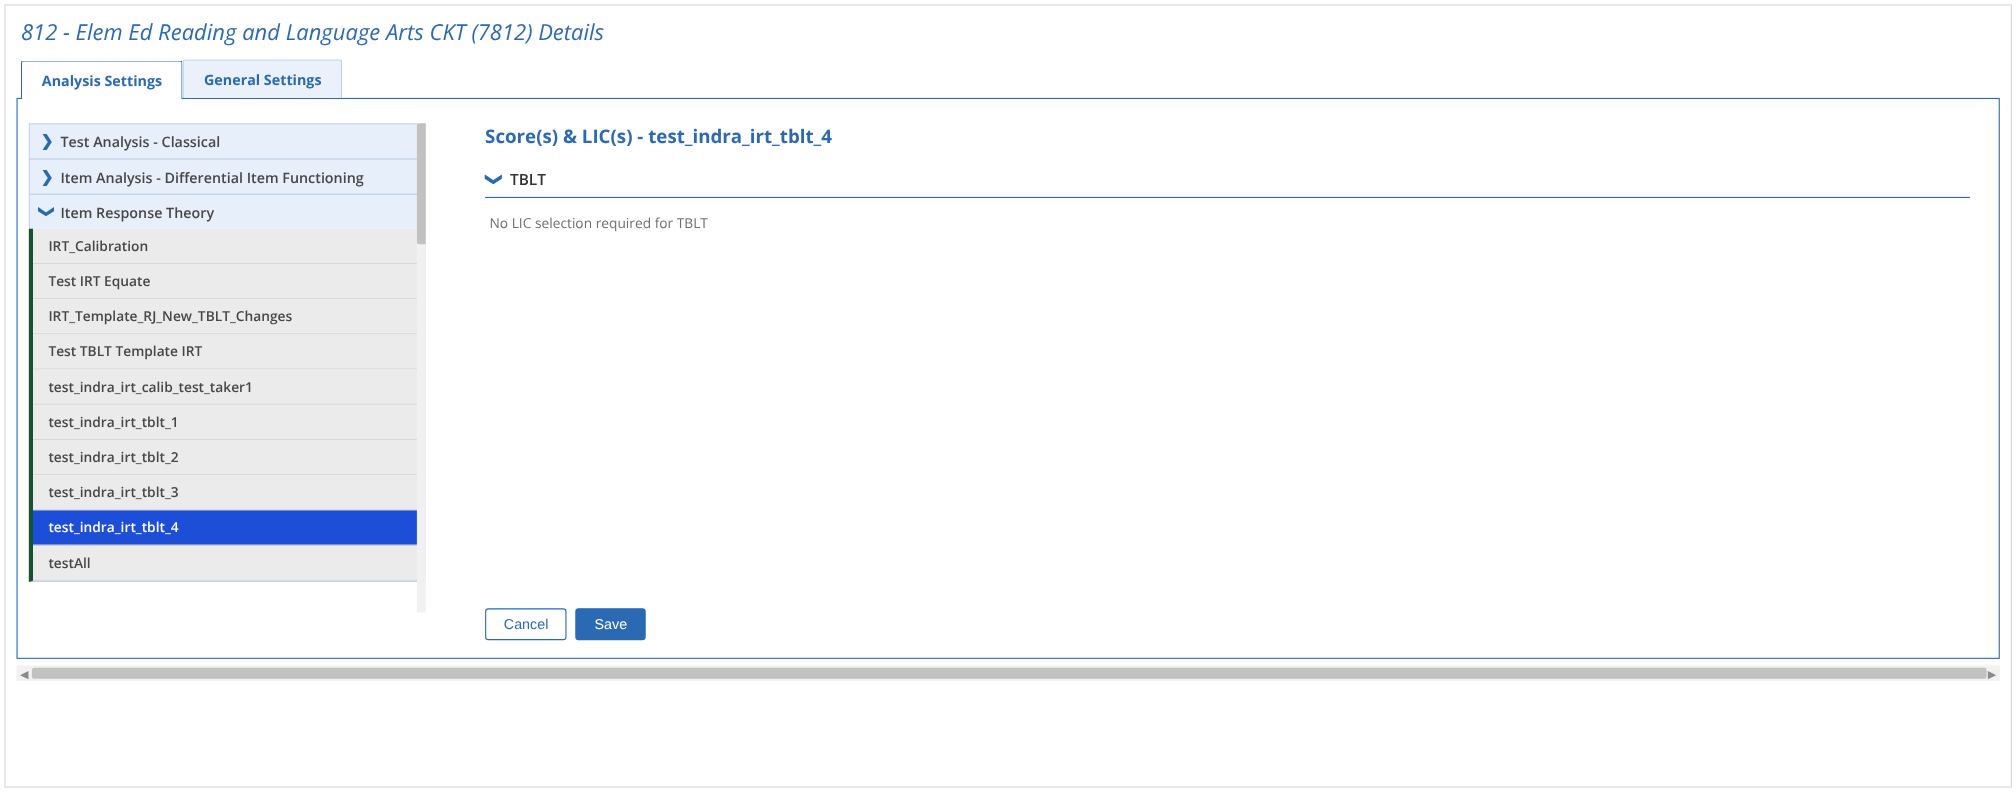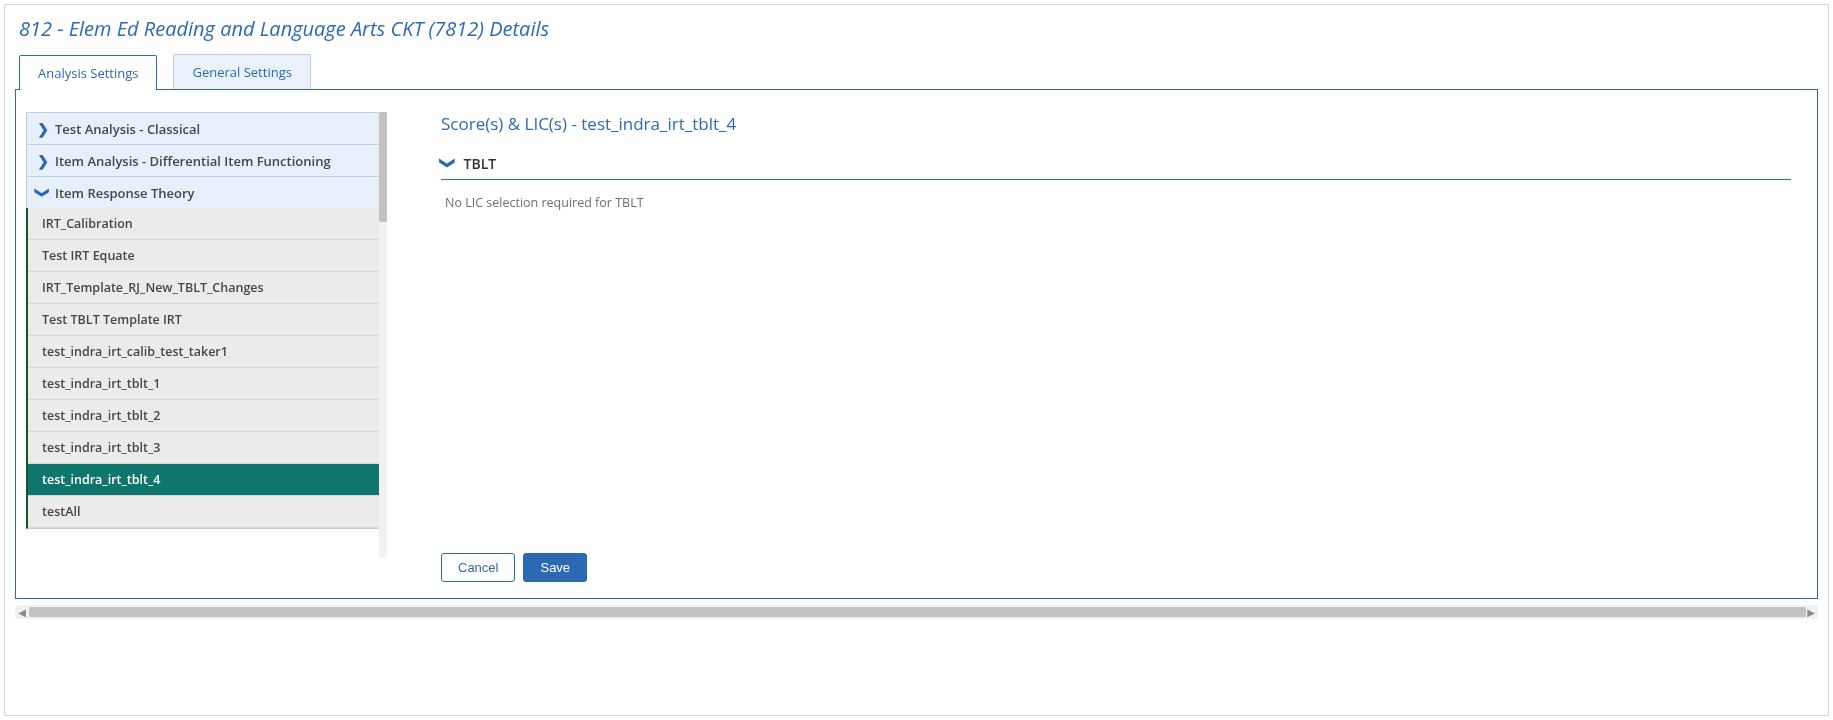--- a/index.html
+++ b/index.html
@@ -32,23 +32,23 @@
     position: relative;
     z-index: 1;
   }
   .tabs-strip li {
     padding: 8px 18px;
     background: #eaf1fb;
     border: 1px solid #b9cde5;
     border-bottom: none;
     color: #2b6ab3;
     font-size: 13px;
-    font-weight: 400;
+    font-weight: 700;
     cursor: pointer;
-    margin-right: 16px;
+    margin-right: 0;
     border-radius: 2px 2px 0 0;
   }
   .tabs-strip li.active {
     background: #fff;
     border-color: #2b6ab3;
     position: relative;
     top: 1px;
   }
   .content-frame {
     border: 1px solid #2b6ab3;
@@ -98,48 +98,48 @@
   }
   .tree-group-header:last-of-type{ }
   .tree-group-header .chev {
     color:#2b6ab3;
     display:inline-block;
     font-size: 14px;
     width: 12px;
     text-align:center;
   }
   .tree-items {
-    border-left:2px solid #14532d;
+    border-left:4px solid #14532d;
     border-right:1px solid #b9cde5;
   }
   .tree-item {
     background: #ebebeb;
     border-bottom: 1px solid #d8d8d8;
     padding: 7px 10px 7px 14px;
     font-size: 12.5px;
     font-weight: 600;
     color:#474747;
     cursor:pointer;
   }
   .tree-item.selected {
-    background: #0f766e;
+    background: #1d4ed8;
     color:#fff;
   }
   .tree-bottom-border { border-bottom:1px solid #b9cde5; }
 
   
   .main-area {
     flex:1;
     display:flex;
     flex-direction:column;
   }
   .main-heading {
     color:#2b6ab3;
     font-size:17px;
-    font-weight:400;
+    font-weight:700;
     margin: 0 0 14px 0;
   }
   .collapse-header{
     display:flex;
     align-items:center;
     gap:8px;
     border-bottom:1px solid #2b6ab3;
     padding: 4px 2px 6px 2px;
     font-size:14px;
     font-weight:600;

